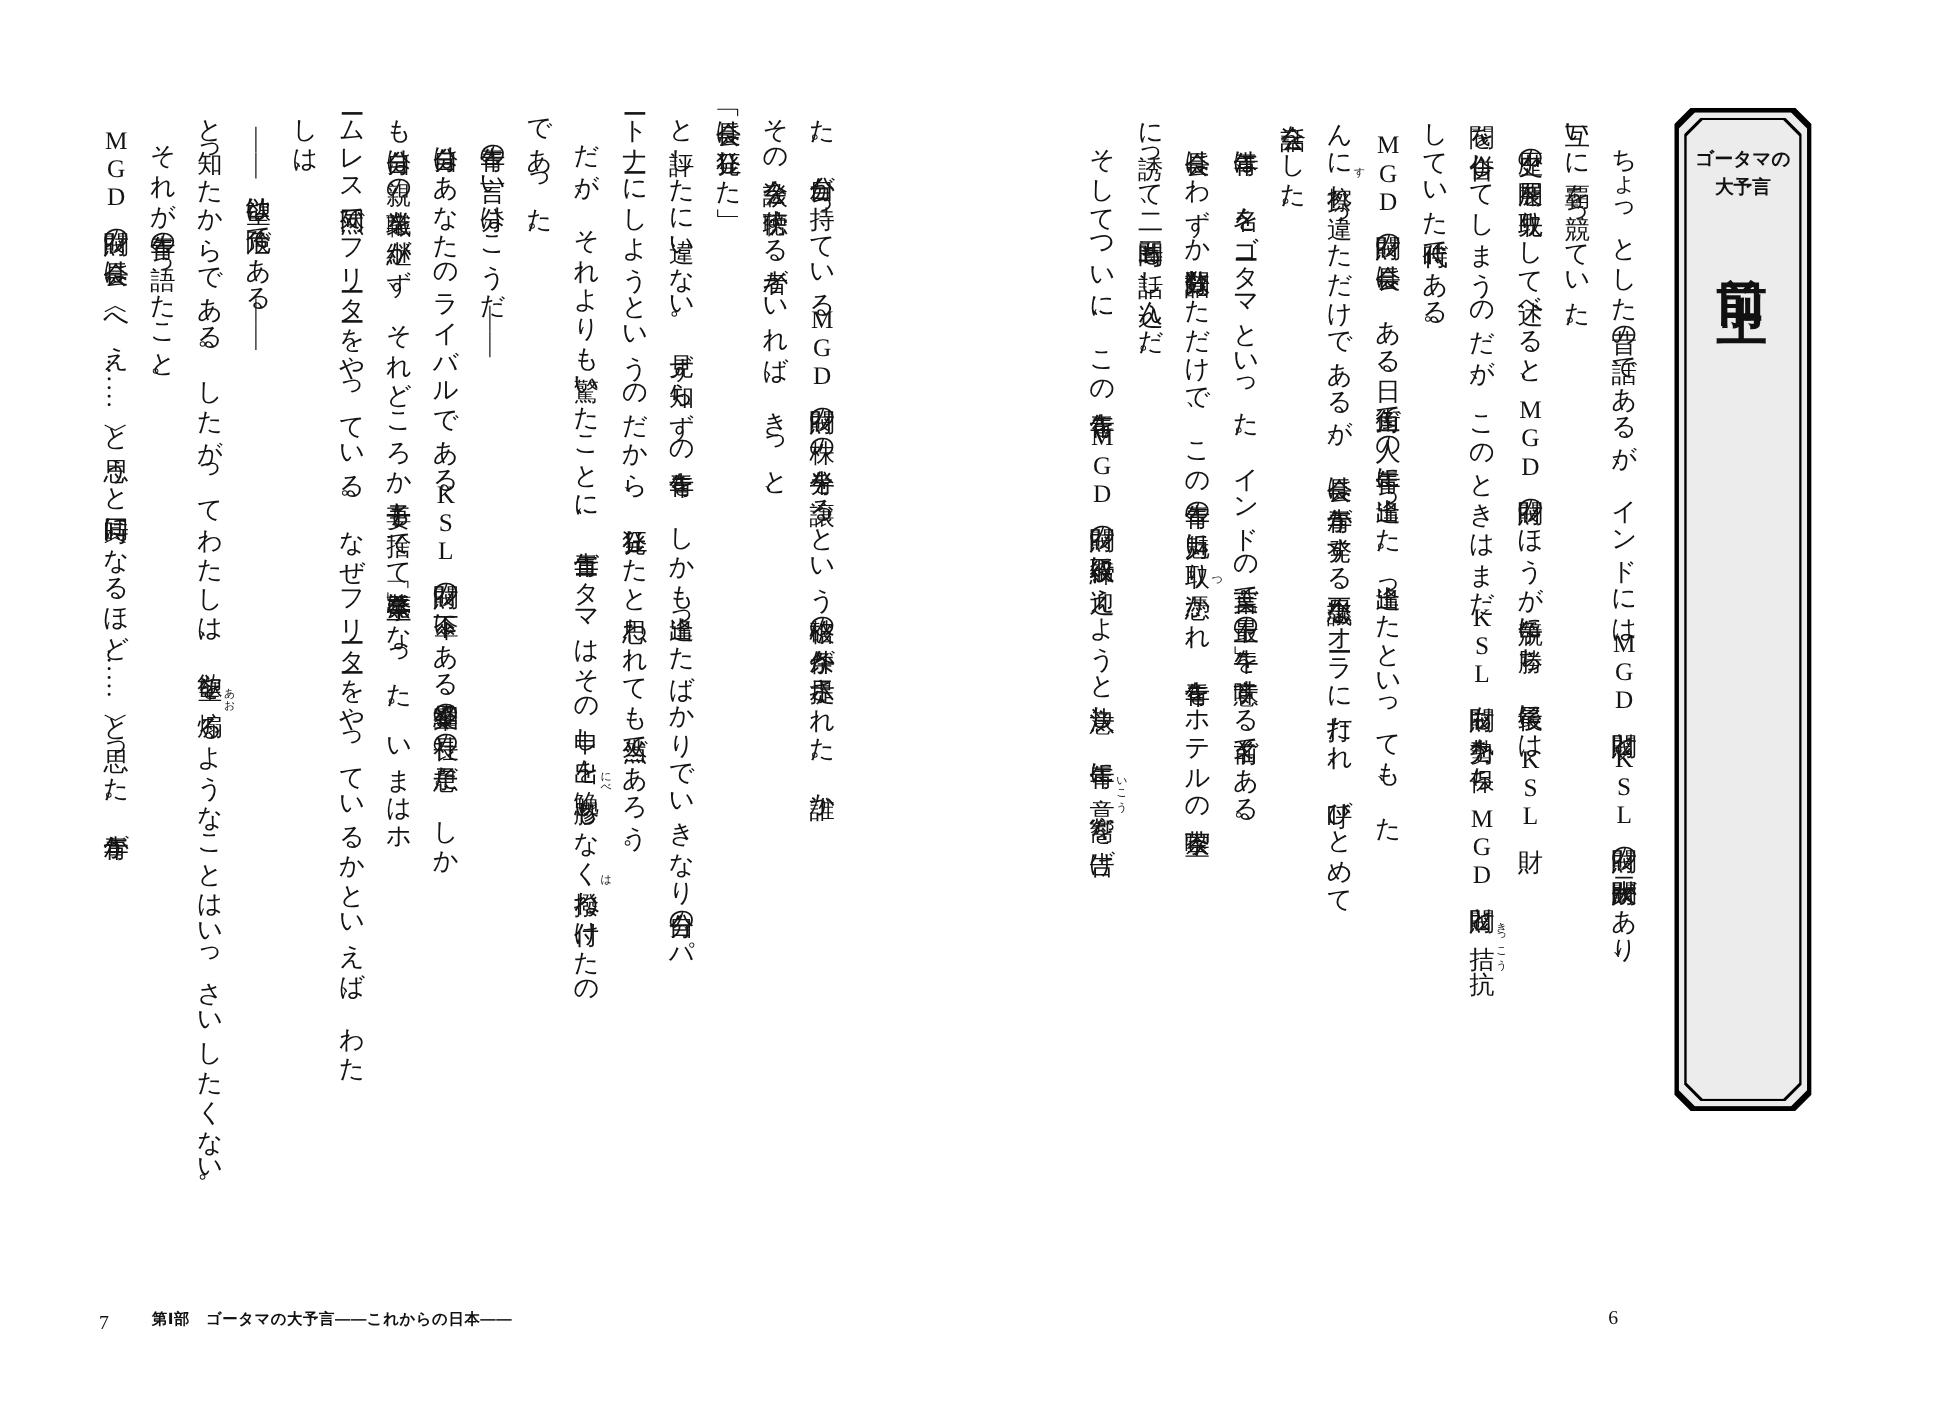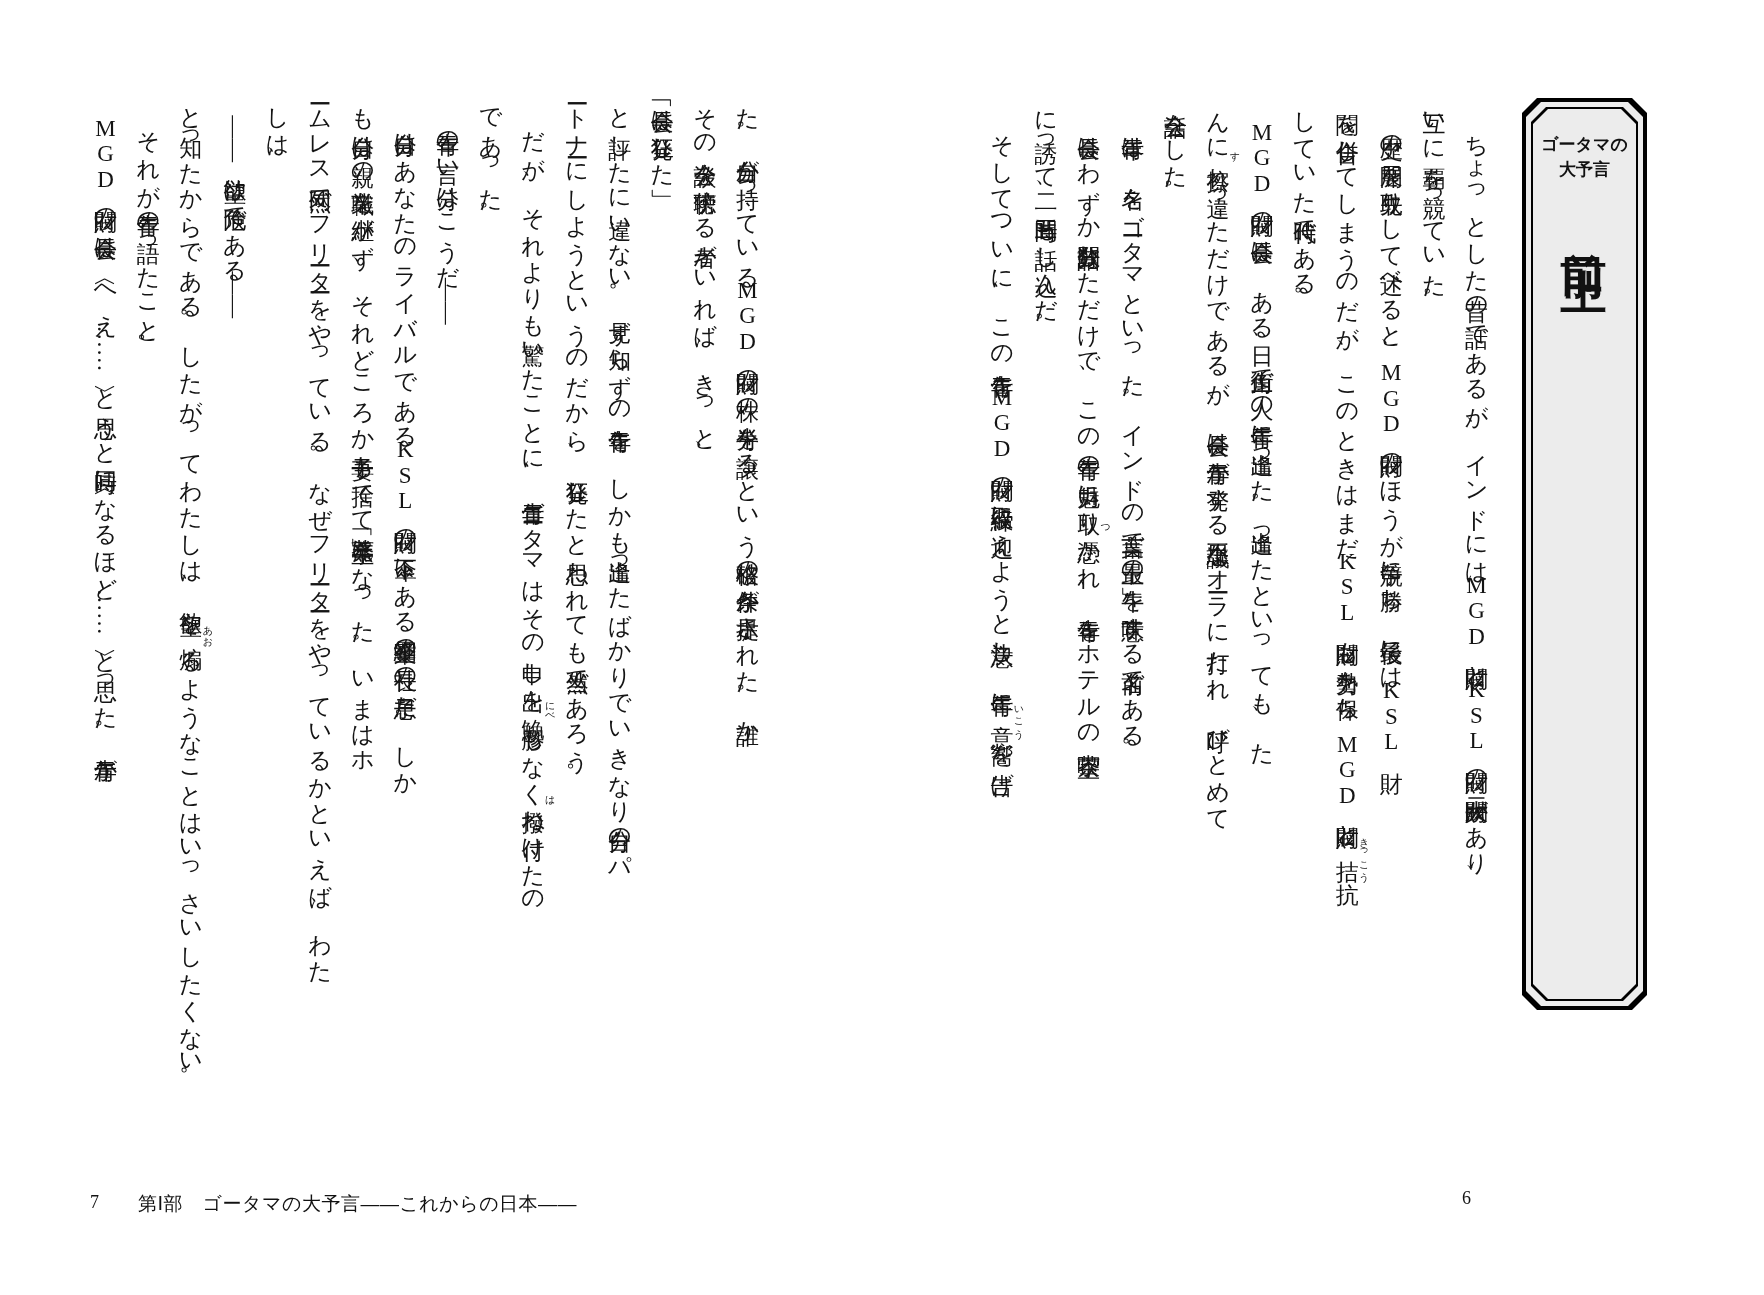--- a/index.html
+++ b/index.html
@@ -38,22 +38,22 @@
     font-family:"Liberation Sans","DejaVu Sans",sans-serif;font-weight:bold;
     font-size:46px;letter-spacing:8px;color:#111;
   }
 
   
   .pagenum{position:absolute;font-size:18px;font-family:"Liberation Serif","DejaVu Serif",serif;color:#141414;}
   #pagenum-left{left:90px;top:1192px;}
   #pagenum-right{left:1462px;top:1188px;}
   .footer-title{
     position:absolute;left:138px;top:1191px;
-    font-family:"Liberation Sans","DejaVu Sans",sans-serif;font-weight:normal;
-    font-size:19px;color:#111;letter-spacing:0.5px;
+    font-family:"Liberation Sans","DejaVu Sans",sans-serif;font-weight:bold;
+    font-size:14px;color:#111;letter-spacing:0.5px;
   }
 </style>
 </head>
 <body>
 
 <div>
 
   <div class="hbox">
     <div class="layer l1 oct"></div>
     <div class="layer l2 oct"></div>

